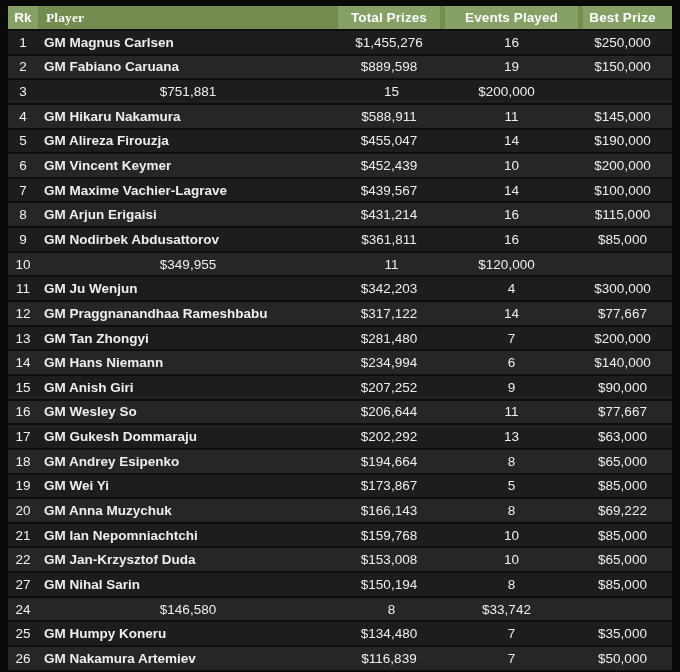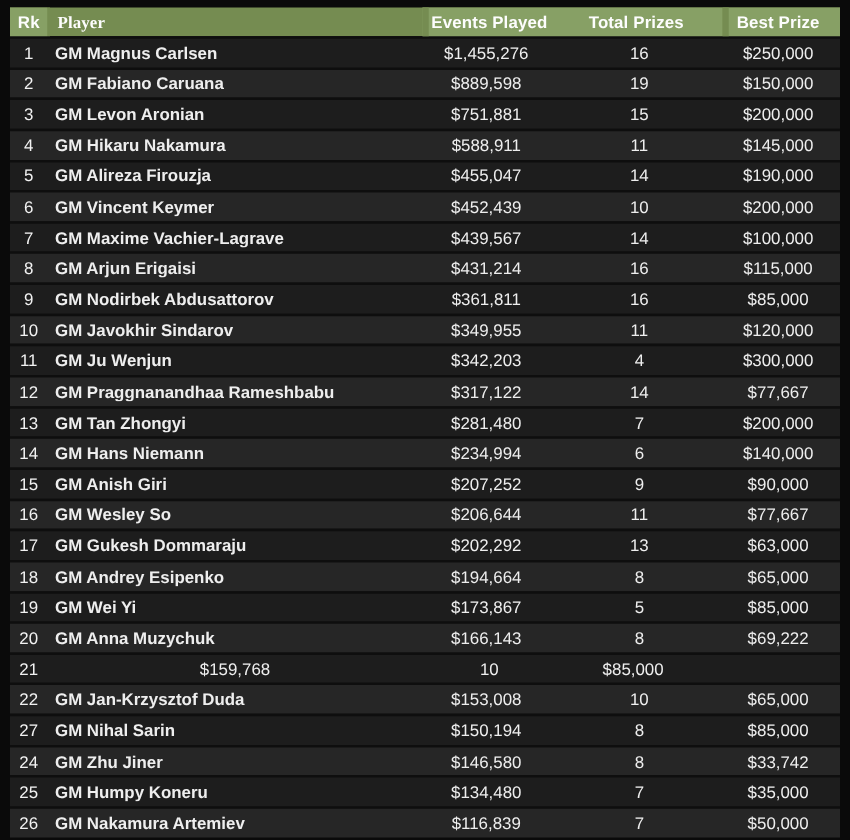--- a/index.html
+++ b/index.html
@@ -65,42 +65,41 @@
   .c-best   { padding-left: 5px; padding-right: 10px; }
 </style>
 </head>
 <body>
 
 <div class="page">
   <div class="table">
     <div class="thead">
       <div class="th th-rk hl">Rk</div>
       <div class="th th-player">Player</div>
+      <div class="th th-total hl">Total Prizes</div>
       <div class="th th-events hl">Events Played</div>
-      <div class="th th-total hl">Total Prizes</div>
       <div class="th th-best hl">Best Prize</div>
     </div>
     <div id="tbody">
         <div class="row odd">
           <div class="cell c-rank">1</div>
           <div class="cell c-player">GM Magnus Carlsen</div>
           <div class="cell c-total">$1,455,276</div>
           <div class="cell c-events">16</div>
           <div class="cell c-best">$250,000</div>
         </div>
         <div class="row even">
           <div class="cell c-rank">2</div>
           <div class="cell c-player">GM Fabiano Caruana</div>
           <div class="cell c-total">$889,598</div>
           <div class="cell c-events">19</div>
           <div class="cell c-best">$150,000</div>
         </div>
         <div class="row odd">
           <div class="cell c-rank">3</div>
-          <div class="cell c-player">GM Levon Aronian</div>
           <div class="cell c-total">$751,881</div>
           <div class="cell c-events">15</div>
           <div class="cell c-best">$200,000</div>
         </div>
         <div class="row even">
           <div class="cell c-rank">4</div>
           <div class="cell c-player">GM Hikaru Nakamura</div>
           <div class="cell c-total">$588,911</div>
           <div class="cell c-events">11</div>
           <div class="cell c-best">$145,000</div>
@@ -135,21 +134,20 @@
         </div>
         <div class="row odd">
           <div class="cell c-rank">9</div>
           <div class="cell c-player">GM Nodirbek Abdusattorov</div>
           <div class="cell c-total">$361,811</div>
           <div class="cell c-events">16</div>
           <div class="cell c-best">$85,000</div>
         </div>
         <div class="row even">
           <div class="cell c-rank">10</div>
-          <div class="cell c-player">GM Javokhir Sindarov</div>
           <div class="cell c-total">$349,955</div>
           <div class="cell c-events">11</div>
           <div class="cell c-best">$120,000</div>
         </div>
         <div class="row odd">
           <div class="cell c-rank">11</div>
           <div class="cell c-player">GM Ju Wenjun</div>
           <div class="cell c-total">$342,203</div>
           <div class="cell c-events">4</div>
           <div class="cell c-best">$300,000</div>
@@ -212,41 +210,41 @@
         </div>
         <div class="row even">
           <div class="cell c-rank">20</div>
           <div class="cell c-player">GM Anna Muzychuk</div>
           <div class="cell c-total">$166,143</div>
           <div class="cell c-events">8</div>
           <div class="cell c-best">$69,222</div>
         </div>
         <div class="row odd">
           <div class="cell c-rank">21</div>
+          <div class="cell c-player">GM Ian Nepomniachtchi</div>
           <div class="cell c-total">$159,768</div>
           <div class="cell c-events">10</div>
           <div class="cell c-best">$85,000</div>
         </div>
         <div class="row even">
           <div class="cell c-rank">22</div>
           <div class="cell c-player">GM Jan-Krzysztof Duda</div>
           <div class="cell c-total">$153,008</div>
           <div class="cell c-events">10</div>
           <div class="cell c-best">$65,000</div>
         </div>
         <div class="row odd">
           <div class="cell c-rank">27</div>
           <div class="cell c-player">GM Nihal Sarin</div>
           <div class="cell c-total">$150,194</div>
           <div class="cell c-events">8</div>
           <div class="cell c-best">$85,000</div>
         </div>
         <div class="row even">
           <div class="cell c-rank">24</div>
-          <div class="cell c-player">GM Zhu Jiner</div>
           <div class="cell c-total">$146,580</div>
           <div class="cell c-events">8</div>
           <div class="cell c-best">$33,742</div>
         </div>
         <div class="row odd">
           <div class="cell c-rank">25</div>
           <div class="cell c-player">GM Humpy Koneru</div>
           <div class="cell c-total">$134,480</div>
           <div class="cell c-events">7</div>
           <div class="cell c-best">$35,000</div>

